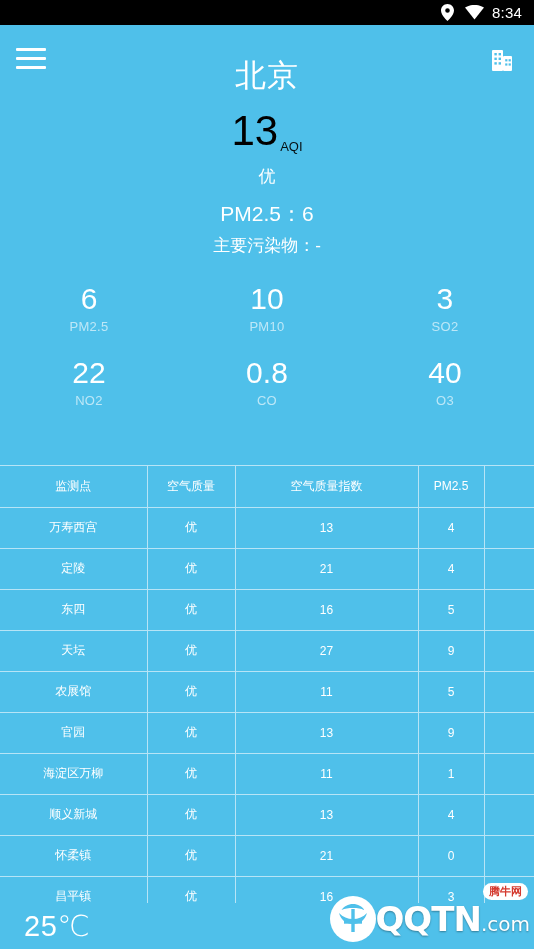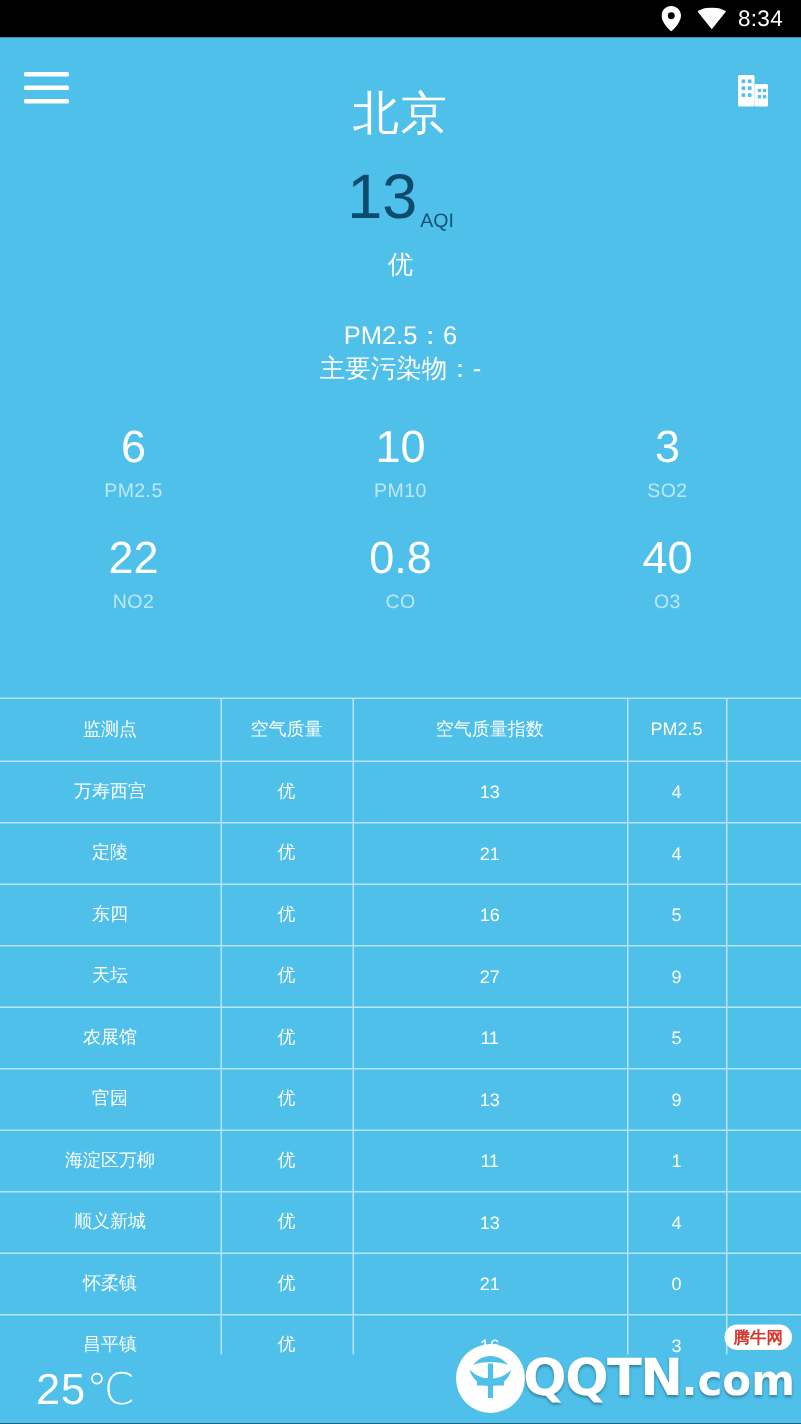--- a/index.html
+++ b/index.html
@@ -88,21 +88,21 @@
     font-size: 31px;
     font-weight: 400;
     letter-spacing: 1px;
   }
   .aqi-line {
     position: absolute;
     top: 82px;
     left: 0;
     width: 534px;
     text-align: center;
-    color: #0c4a6e;
+    color: #000000;
   }
   .aqi-value {
     font-size: 42px;
     font-weight: 300;
     letter-spacing: 0px;
     vertical-align: baseline;
   }
   .aqi-unit {
     font-size: 13px;
     opacity: 0.92;
@@ -114,25 +114,25 @@
   .quality-level {
     position: absolute;
     top: 140px;
     left: 0; width: 534px;
     text-align: center;
     color: #ffffff;
     font-size: 17px;
   }
   .pm-line {
     position: absolute;
-    top: 187px;
+    top: 175px;
     left: 0; width: 534px;
     text-align: center;
     color: #ffffff;
-    font-size: 17px;
+    font-size: 21px;
   }
   .primary-line {
     position: absolute;
     top: 209px;
     left: 0; width: 534px;
     text-align: center;
     color: #ffffff;
     font-size: 17px;
   }
 
@@ -235,22 +235,22 @@
   .wm-text {
     position: relative;
     color: #ffffff;
     font-size: 34px;
     font-weight: 700;
     letter-spacing: -1px;
     text-shadow: 0 1px 2px rgba(0,0,0,0.35);
     font-family: "DejaVu Sans", sans-serif;
   }
   .wm-dotcom {
-    font-size: 28px;
-    font-weight: 700;
+    font-size: 20px;
+    font-weight: 400;
     letter-spacing: 0px;
     margin-top: 36px;
   }
   .wm-badge {
     position: absolute;
     top: -16px;
     right: 2px;
     background: #ffffff;
     color: #D43A2F;
     font-size: 11px;

